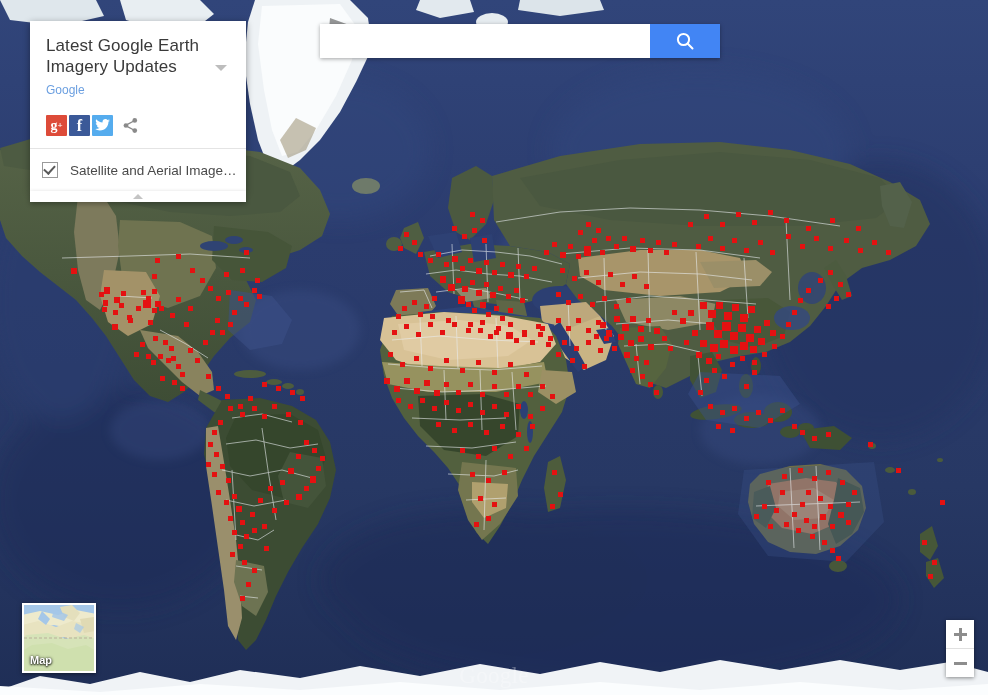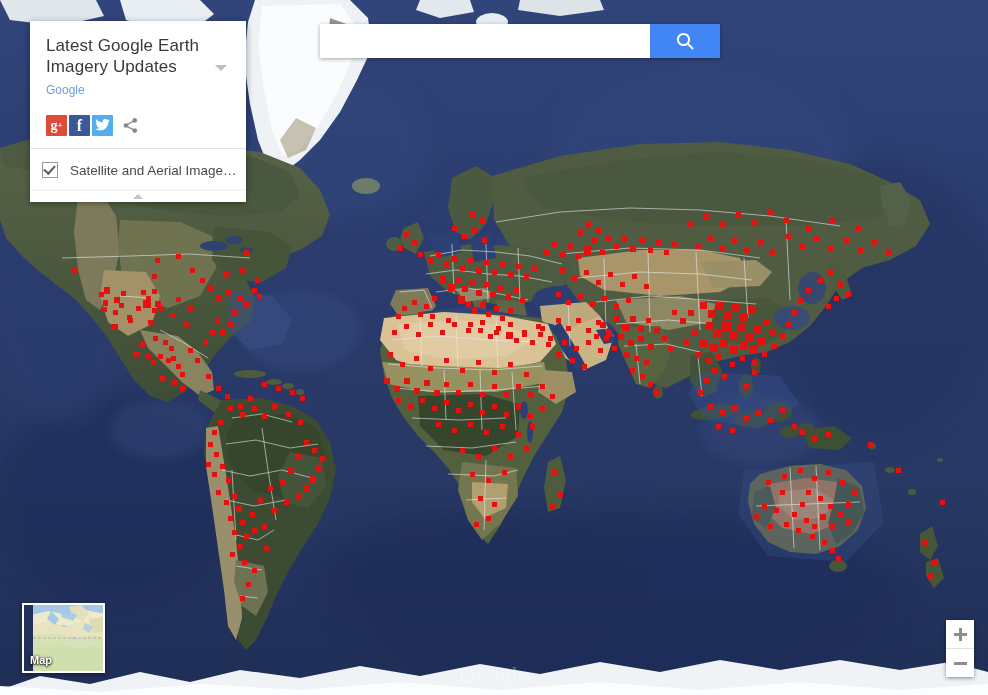--- a/index.html
+++ b/index.html
@@ -172,21 +172,20 @@
     position: absolute;
     left: 22px;
     bottom: 22px;
     width: 70px;
     height: 66px;
     border: 2px solid #ffffff;
     box-shadow: 0 1px 4px rgba(0,0,0,0.5);
     cursor: pointer;
     overflow: hidden;
     z-index: 40;
-    padding-left: 9px;
   }
   #maptype-thumb svg { display: block; width: 100%; height: 100%; }
   #maptype-label {
     position: absolute;
     left: 6px;
     bottom: 5px;
     font-size: 11px;
     font-weight: bold;
     color: #ffffff;
     text-shadow: 0 1px 2px rgba(0,0,0,0.9), 0 0 3px rgba(0,0,0,0.8);

